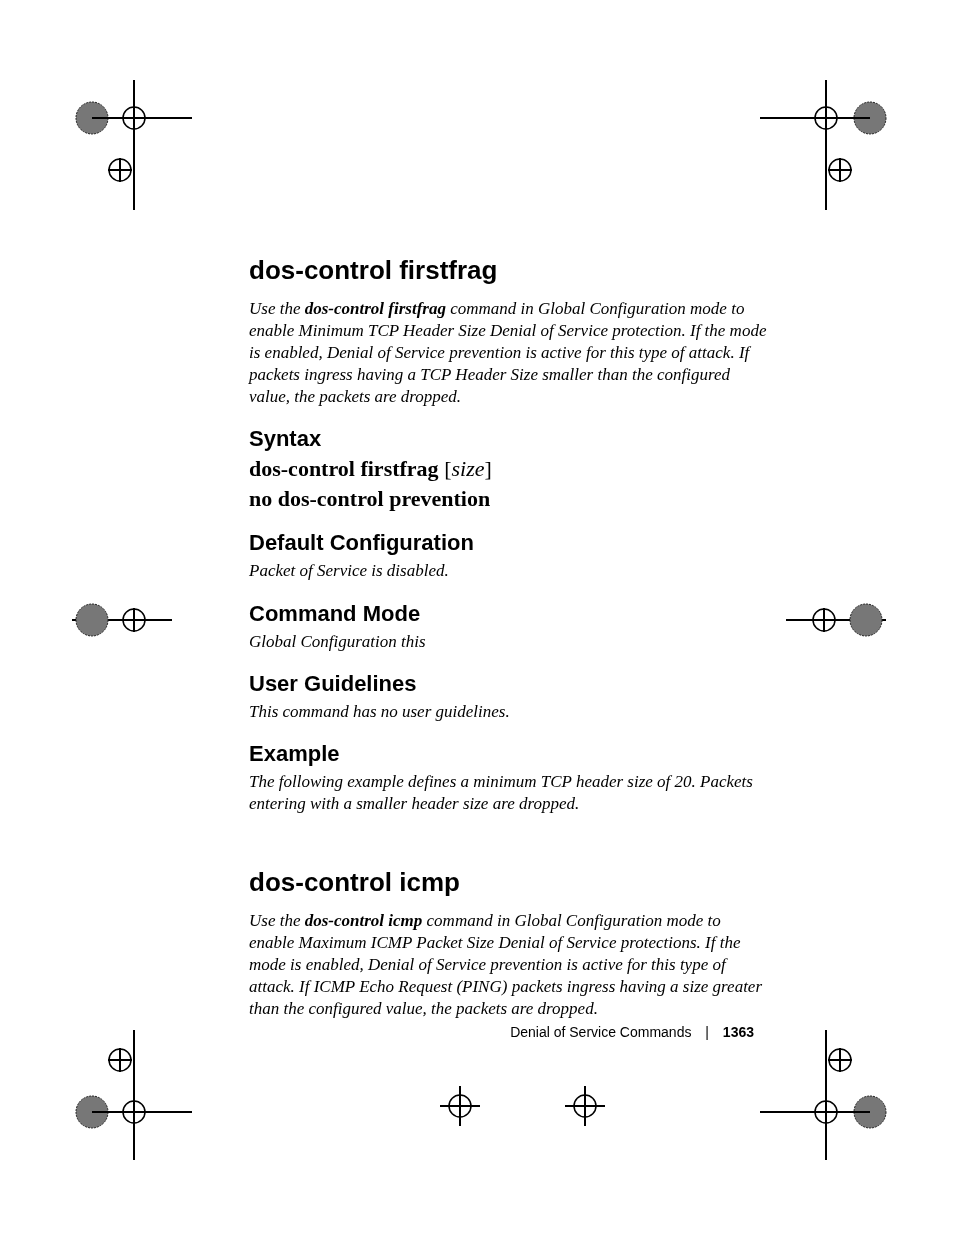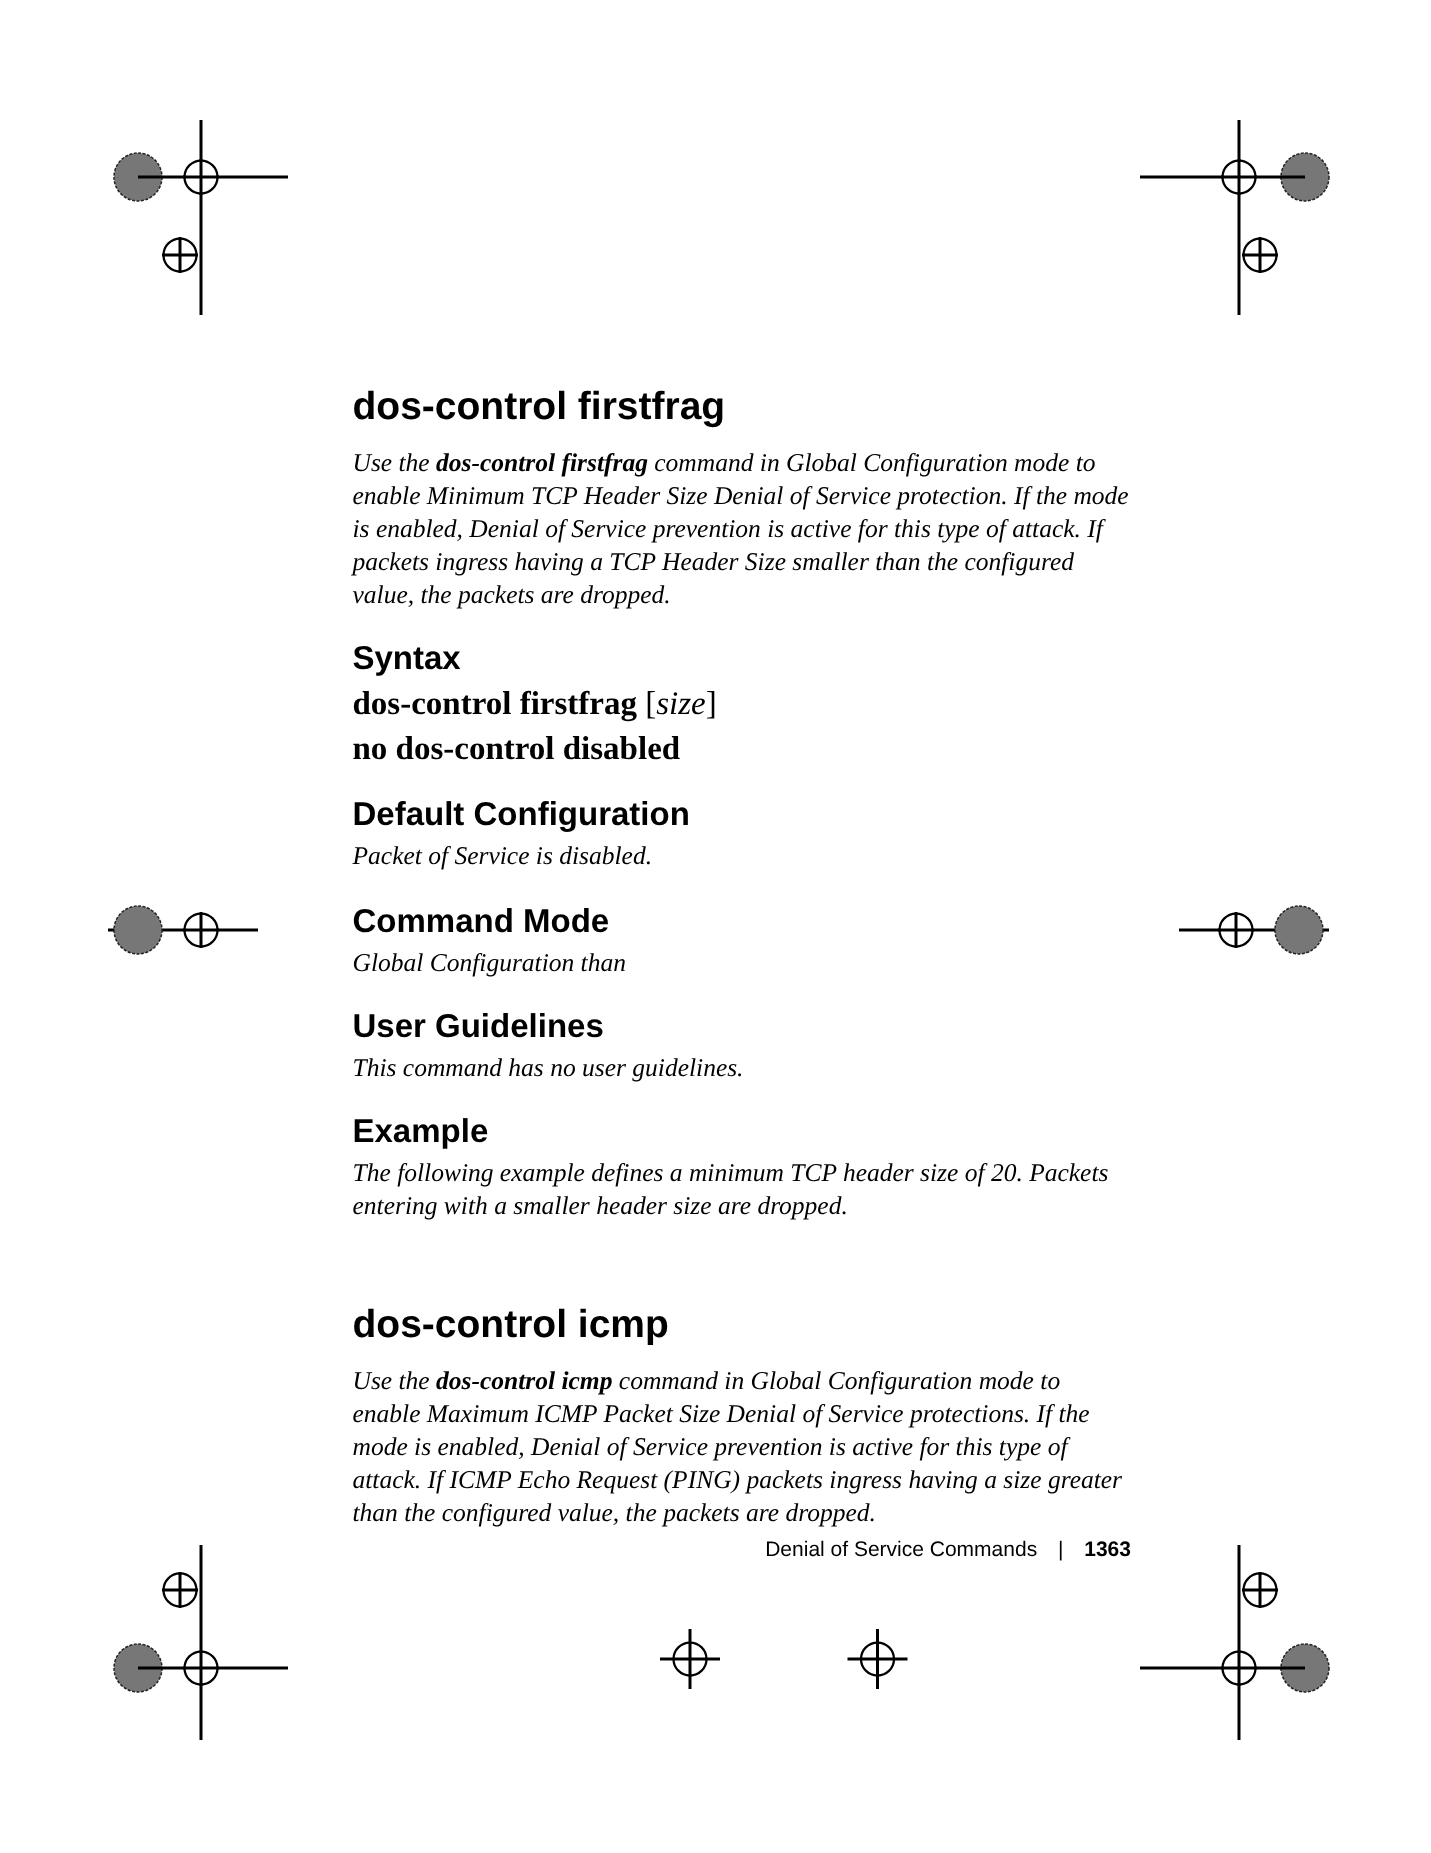--- a/index.html
+++ b/index.html
@@ -6,21 +6,21 @@
     margin: 0;
     padding: 0;
     width: 954px;
     height: 1235px;
     background: #fff;
     font-family: "Times New Roman", Times, serif;
     position: relative;
   }
   .page {
     position: absolute;
-    left: 235px;
+    left: 249px;
     top: 255px;
     width: 520px;
   }
   h1.cmd {
     font-family: Arial, Helvetica, sans-serif;
     font-weight: bold;
     font-size: 26px;
     margin: 0 0 12px 0;
   }
   p.body {
@@ -77,28 +77,28 @@
 
   <p class="body">
     <span>Use the </span><span class="bold">dos-control firstfrag</span><span> command in Global Configuration mode to enable Minimum TCP Header Size Denial of Service protection. If the mode is enabled, Denial of Service prevention is active for this type of attack. If packets ingress having a TCP Header Size smaller than the configured value, the packets are dropped.</span>
   </p>
 
   <h2 class="sub">Syntax</h2>
   <p class="syntax-line">
     <span class="bold">dos-control firstfrag</span>
     <span> [</span><span class="ital">size</span><span>]</span>
   </p>
-  <p class="syntax-line bold">no dos-control disabled</p>
+  <p class="syntax-line bold">no dos-control prevention</p>
 
 
   <h2 class="sub">Default Configuration</h2>
   <p class="body">Packet of Service is disabled.</p>
 
   <h2 class="sub">Command Mode</h2>
-  <p class="body">Global Configuration than</p>
+  <p class="body">Global Configuration this</p>
 
   <h2 class="sub">User Guidelines</h2>
   <p class="body">This command has no user guidelines.</p>
 
   <h2 class="sub">Example</h2>
   <p class="body">The following example defines a minimum TCP header size of 20. Packets entering with a smaller header size are dropped.</p>
 
   <div class="section-gap"></div>
 
   <h1 class="cmd">dos-control icmp</h1>

